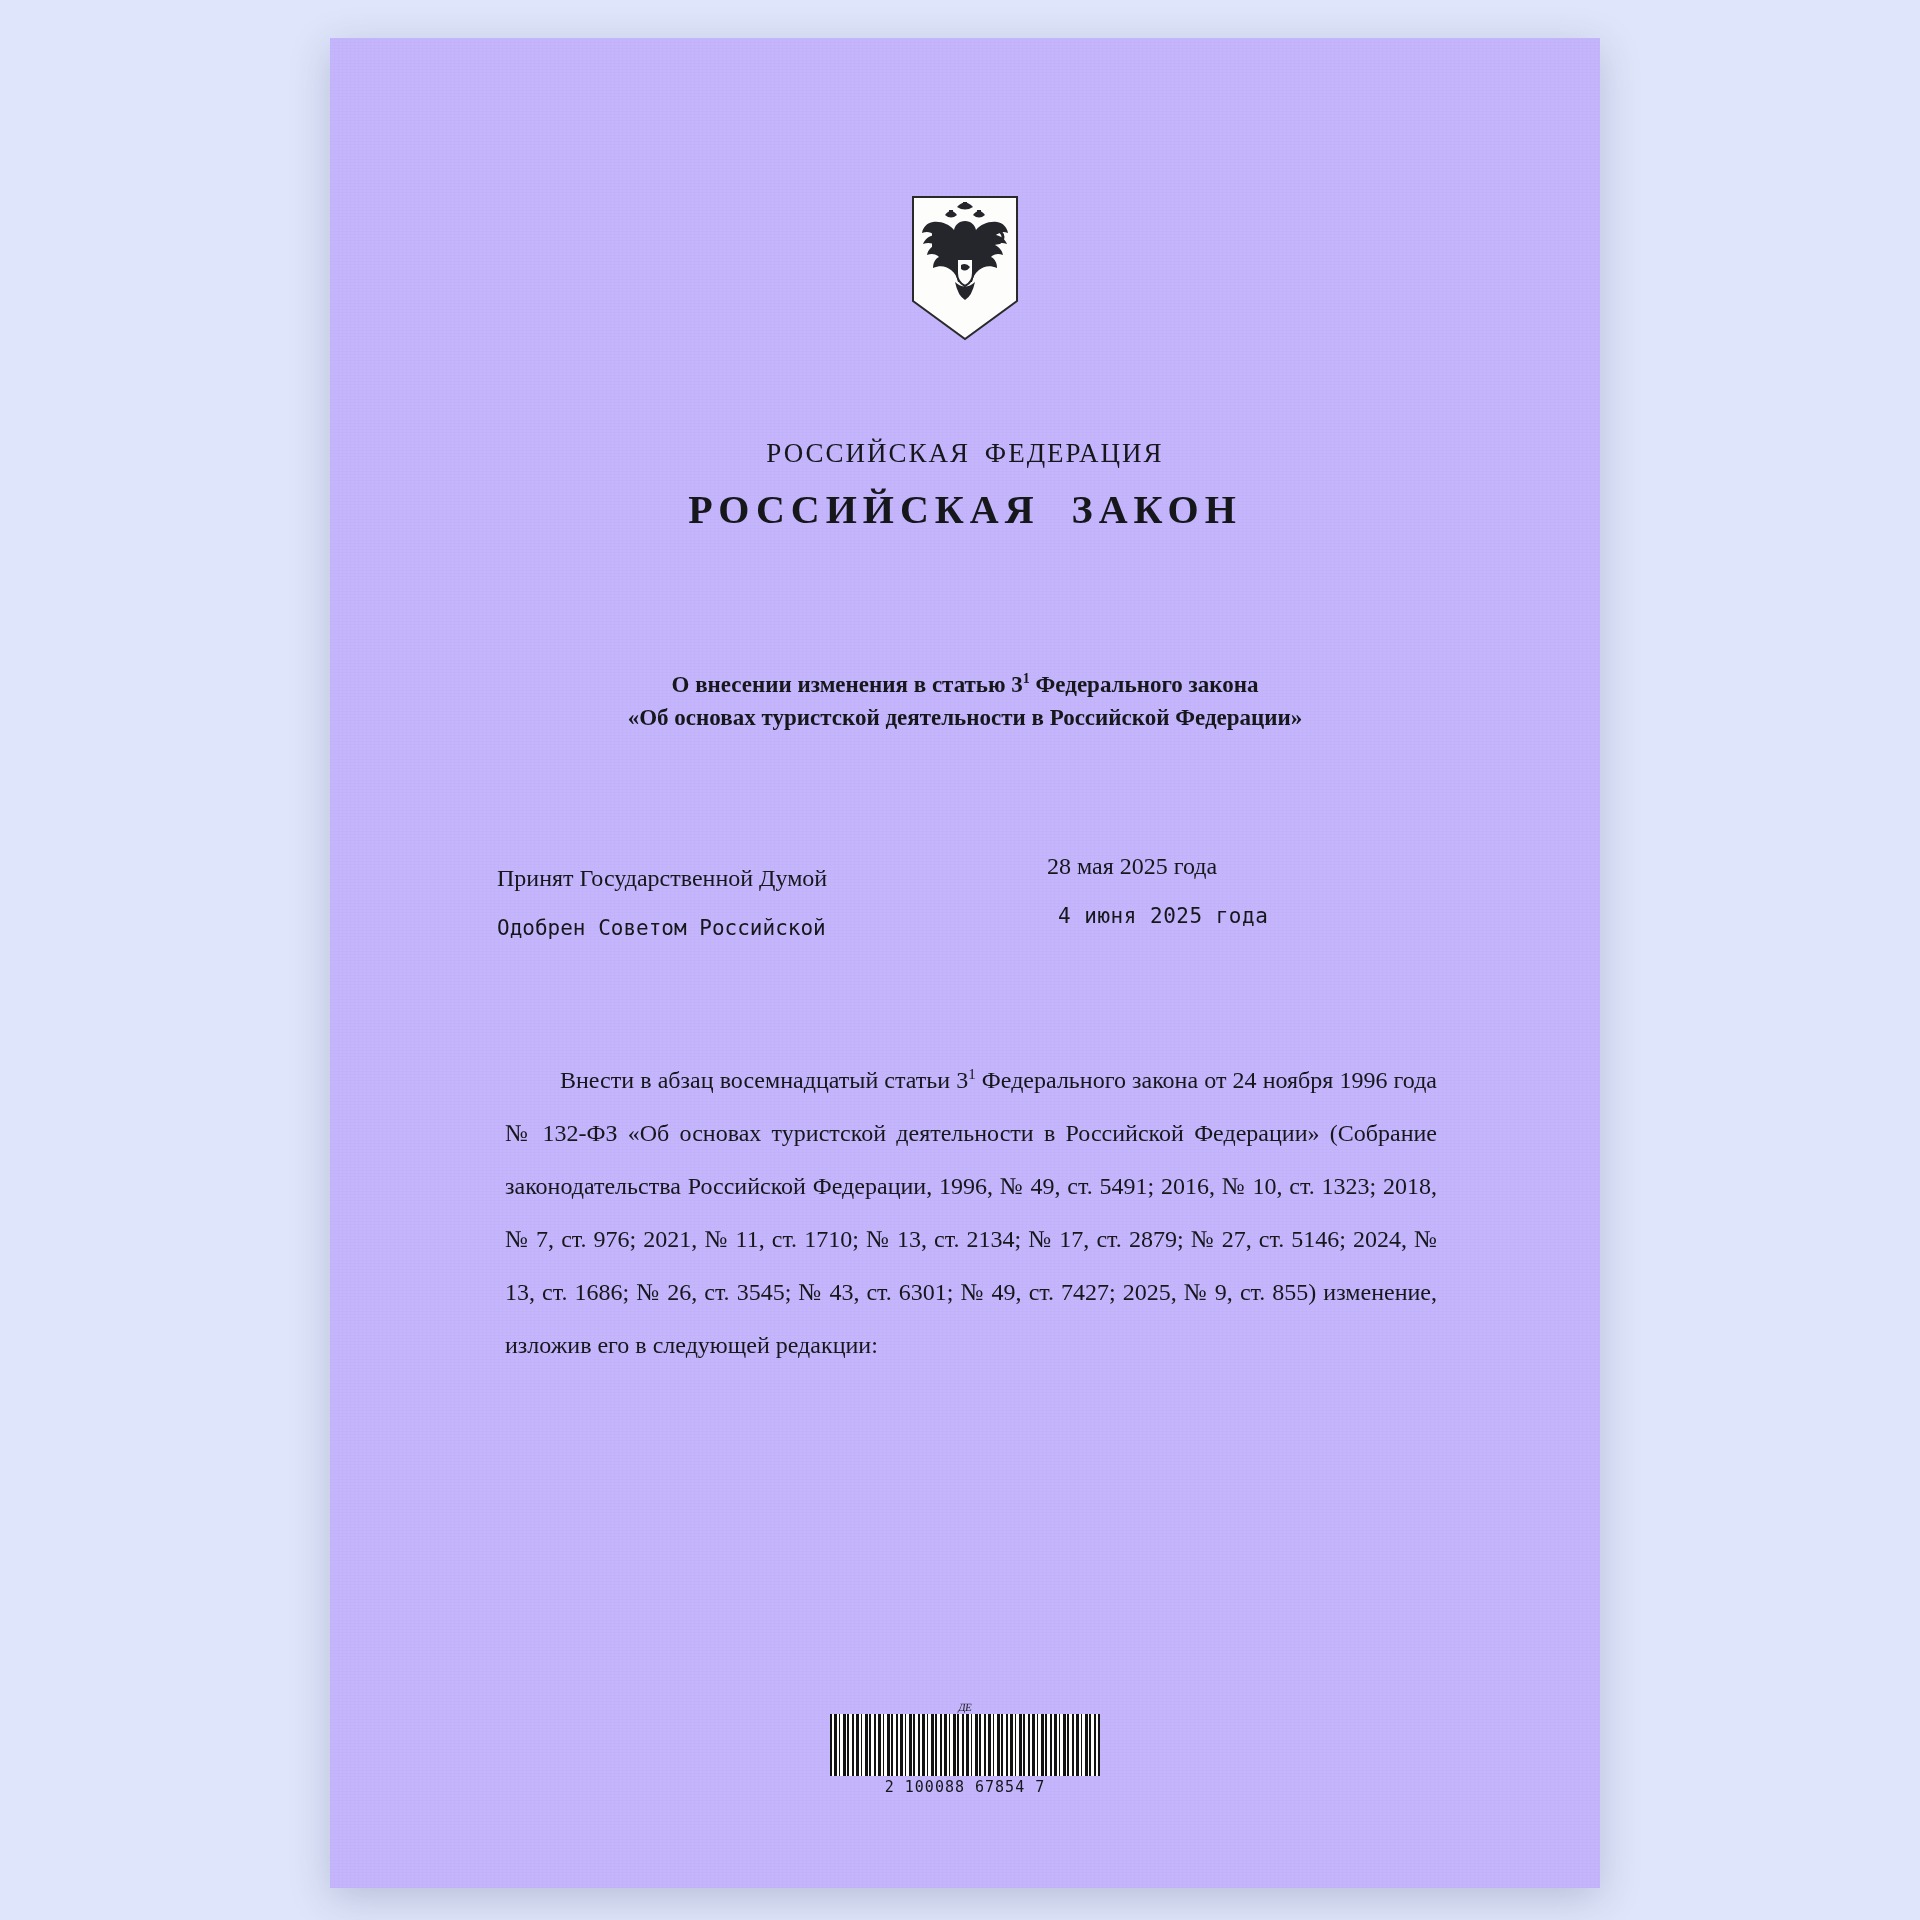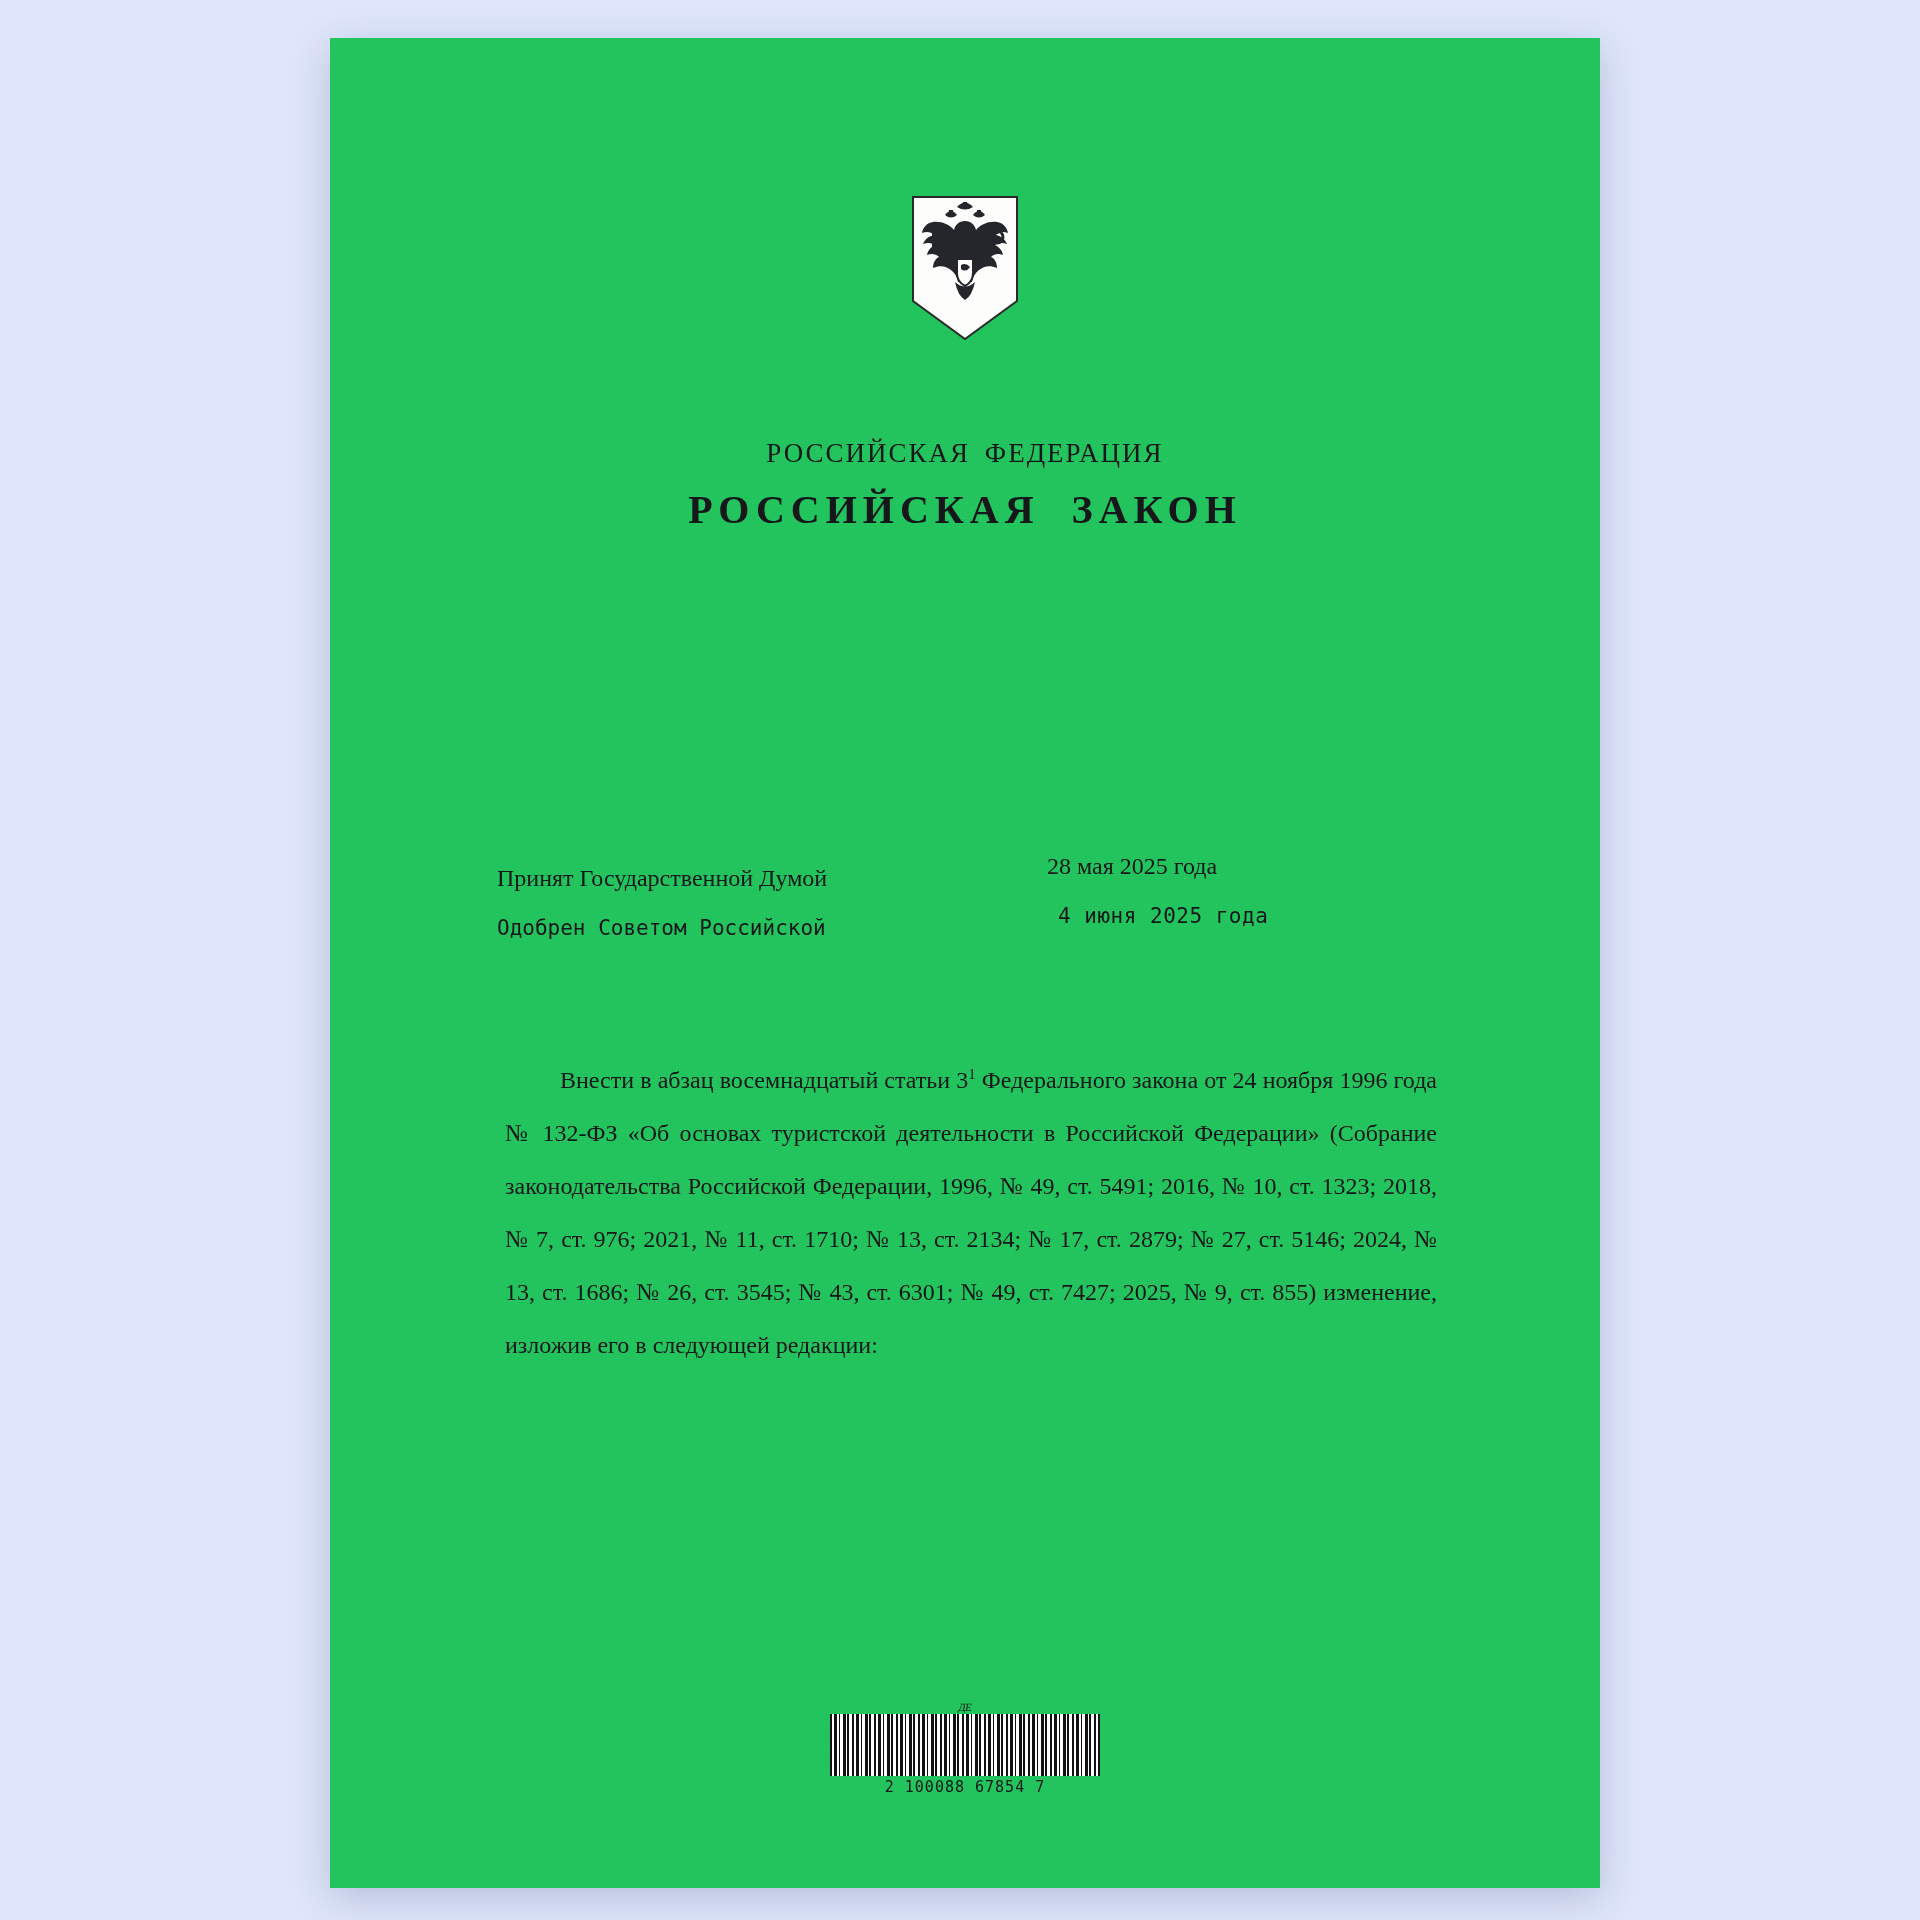--- a/index.html
+++ b/index.html
@@ -13,21 +13,21 @@
     font-family: "Liberation Serif", serif;
     overflow: hidden;
   }
 
   .page-wrap {
     position: absolute;
     left: 330px;
     top: 38px;
     width: 1270px;
     height: 1850px;
-    background: #22c55e;
+    background: #c4b5fd;
     box-shadow: 0 10px 38px rgba(40,50,90,0.22);
   }
 
   
   .page-wrap::before {
     content: "";
     position: absolute;
     inset: 0;
     background-image:
       repeating-linear-gradient(0deg, rgba(0,0,0,0.012) 0px, rgba(0,0,0,0.012) 1px, rgba(255,255,255,0) 1px, rgba(255,255,255,0) 3px),
@@ -201,20 +201,24 @@
           <circle cx="28.5" cy="35" r="4"></circle>
           <circle cx="92" cy="44" r="6" fill="none" stroke="#24262b" stroke-width="3"></circle>
           <rect x="90.5" y="33" width="3" height="8"></rect>
         </g>
       </svg>
     </div>
 
     <div class="country">РОССИЙСКАЯ  ФЕДЕРАЦИЯ</div>
     <div class="law-heading law-title">РОССИЙСКАЯ   ЗАКОН</div>
 
+    <div class="subject">
+      <span>О внесении изменения в статью 3</span><sup>1</sup><span> Федерального закона</span><br>
+      <span>«Об основах туристской деятельности в Российской Федерации»</span>
+    </div>
 
     <div class="adopt row1">
       <span class="lbl">Принят Государственной Думой</span>
       <span class="date">28 мая 2025 года</span>
     </div>
     <div class="adopt row2">
       <span class="lbl">Одобрен Советом Российской</span>
       <span class="date">4 июня 2025 года</span>
     </div>
 

